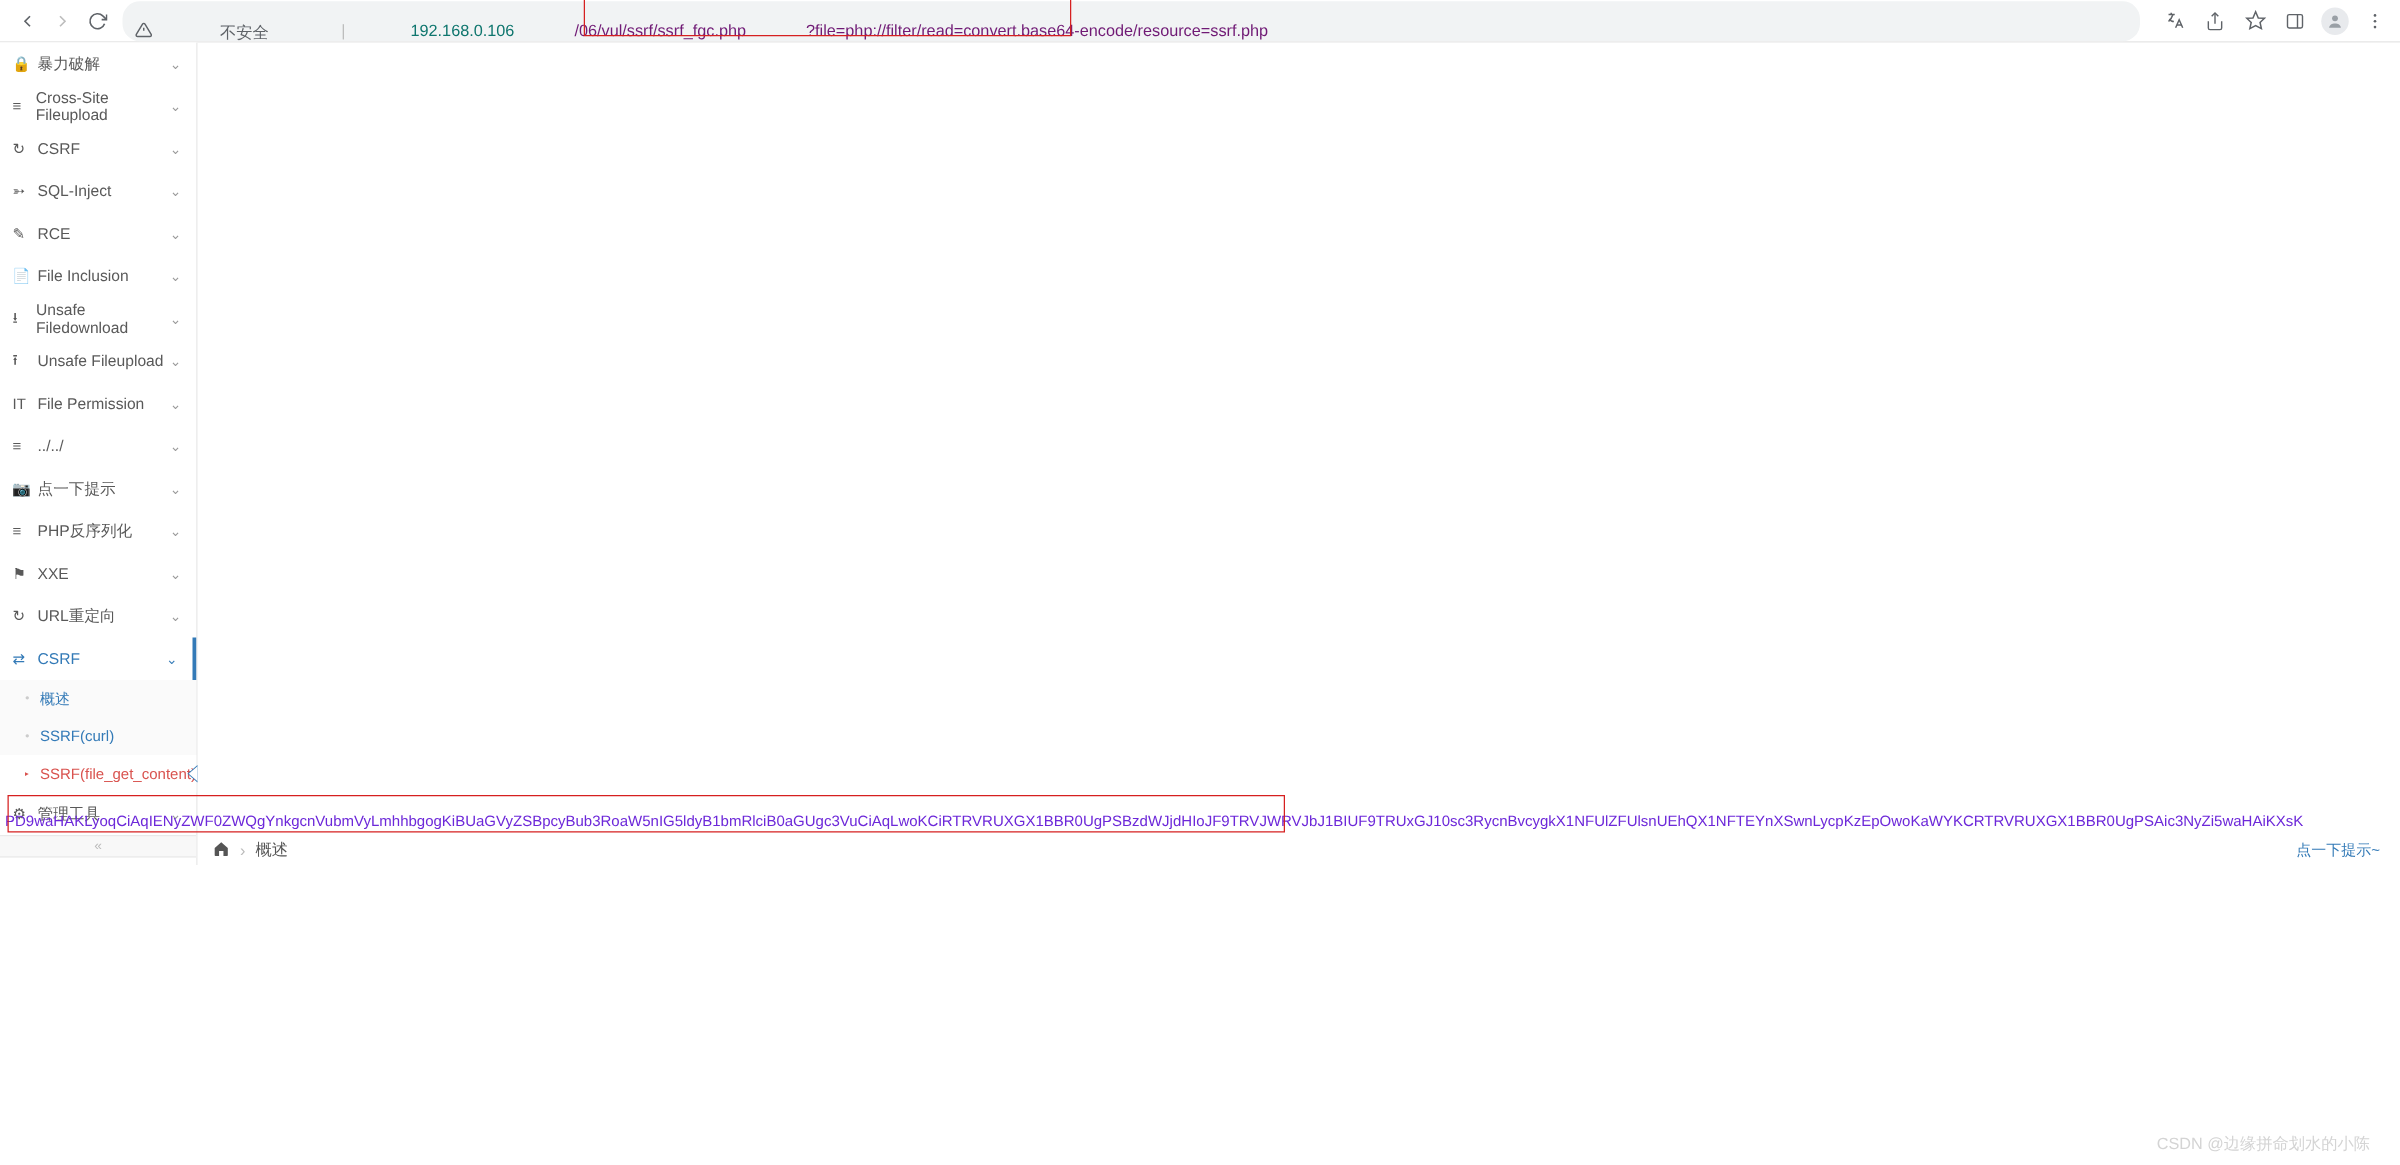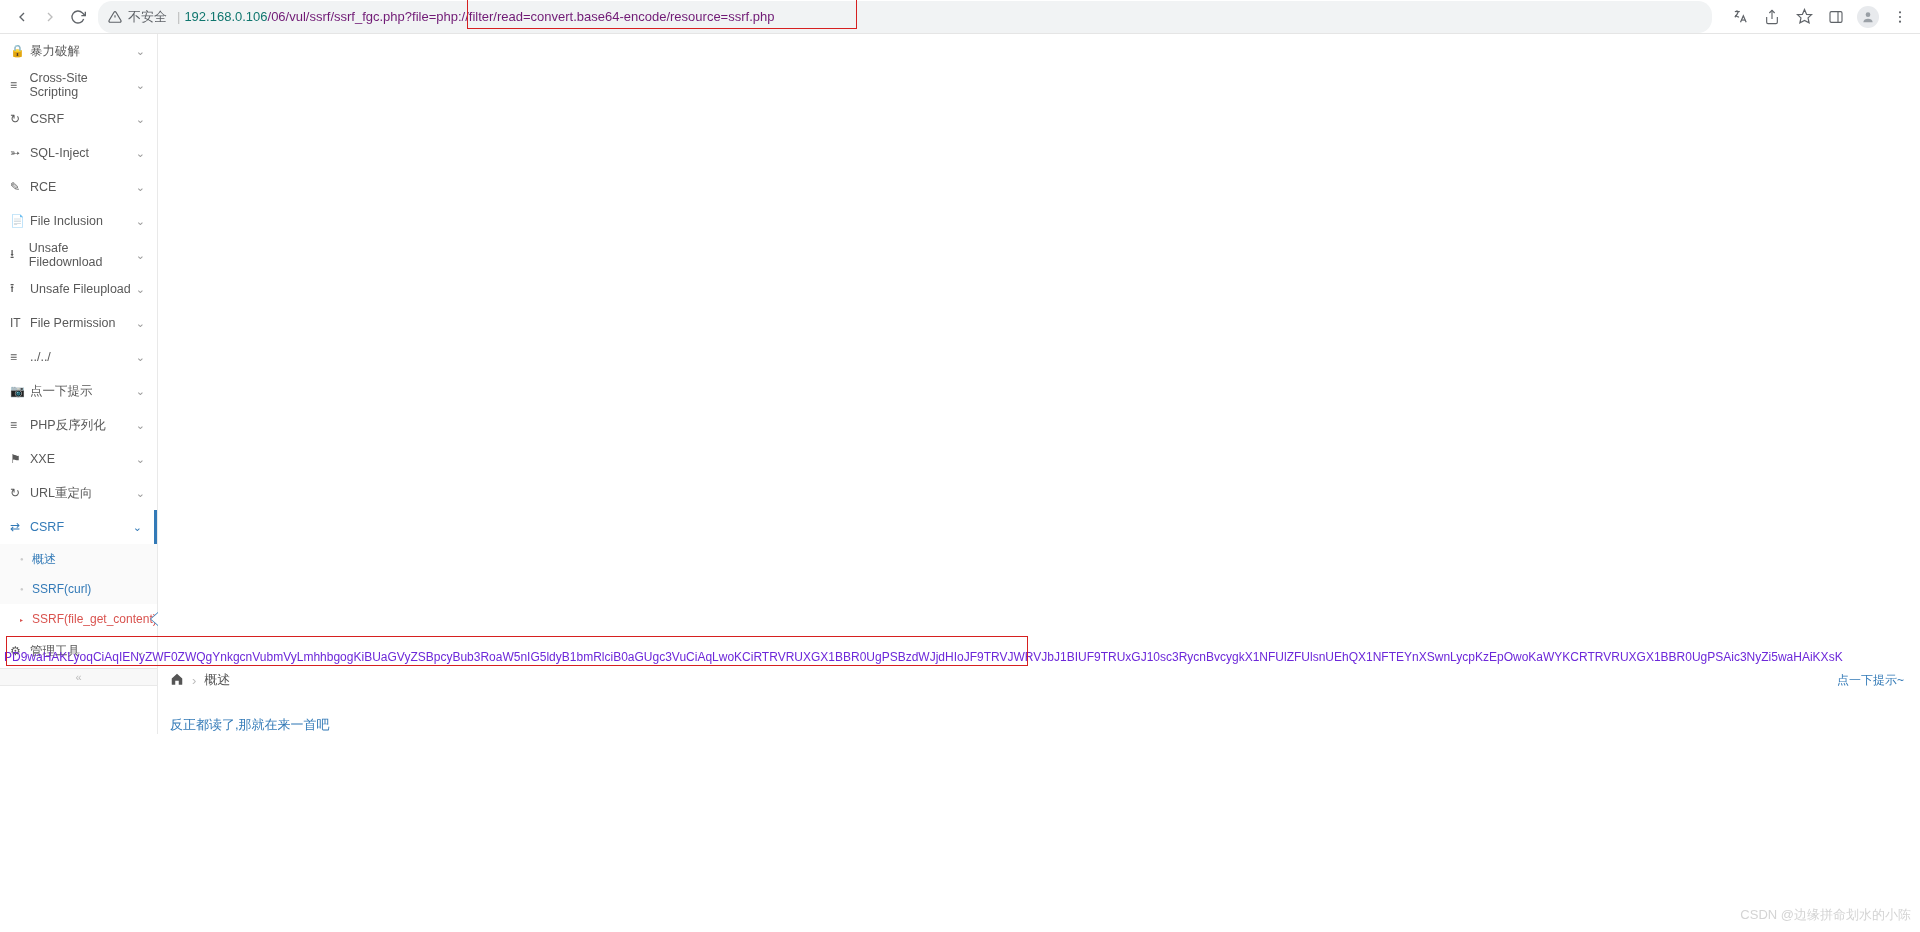--- a/index.html
+++ b/index.html
@@ -17,28 +17,29 @@
     .nav-btn {
       width: 28px; height: 28px;
       display: flex; align-items: center; justify-content: center;
       color: #5f6368; cursor: pointer; font-size: 16px;
     }
     .nav-btn.disabled { color: #bdbdbd; }
     .reload-btn { margin-right: 6px; }
     .url-bar {
       flex: 1;
       display: flex;
-      align-items: center;
+      align-items: flex-start;
       background: #f1f3f4;
       border-radius: 14px;
       height: 27px;
       padding: 16px 10px;
       font-size: 13px;
       color: #202124;
       position: relative;
+      gap: 48px;
     }
     .insecure-icon { display: flex; align-items: center; color: #5f6368; margin-right: 6px; }
     .insecure-label { color: #5f6368; margin-right: 6px; }
     .divider { color: #bdbdbd; margin: 0 4px; }
     .url-host { color: #0f766e; }
     .url-path { color: #701a75; }
     .url-highlight-box {
       position: absolute;
       border: 1px solid #d62020;
       top: -2px;
@@ -170,21 +171,21 @@
     .desc-link {
       display: block;
       padding: 24px 0 0 12px;
       color: #337ab7;
       font-size: 13px;
       text-decoration: none;
     }
 
     .watermark {
       position: fixed;
-      right: 9px; bottom: 8px;
+      right: 24px; bottom: 8px;
       color: #d4d4d4;
       font-size: 13px;
       pointer-events: none;
     }
 
     
     #url-hl { left: 369px; width: 390px; }
   </style>
 </head>
 <body>
@@ -274,21 +275,21 @@
     <div class="menu-item">
       <span class="left">
           <span class="icon">🔒</span>
           <span>暴力破解</span>
         </span>
       <span class="chevron">⌄</span>
     </div>
     <div class="menu-item">
       <span class="left">
           <span class="icon">≡</span>
-          <span>Cross-Site Scripting</span>
+          <span>Cross-Site Fileupload</span>
         </span>
       <span class="chevron">⌄</span>
     </div>
     <div class="menu-item">
       <span class="left">
           <span class="icon">↻</span>
           <span>CSRF</span>
         </span>
       <span class="chevron">⌄</span>
     </div>
@@ -411,19 +412,18 @@
           <svg width="14" height="14" viewBox="0 0 24 24" fill="#555">
               <path d="M3 11l9-8 9 8v10a1 1 0 0 1-1 1h-5v-7h-6v7H4a1 1 0 0 1-1-1z"></path>
             </svg>
         </span>
         <span class="bc-sep">›</span>
         <span class="bc-current">概述</span>
       </div>
       <span class="bc-right">点一下提示~</span>
     </div>
 
-    <a class="desc-link">反正都读了,那就在来一首吧</a>
   </div>
 </div>
 
 <div class="base64-highlight"></div>
 
 <div class="watermark">CSDN @边缘拼命划水的小陈</div>
 
 </body></html>

